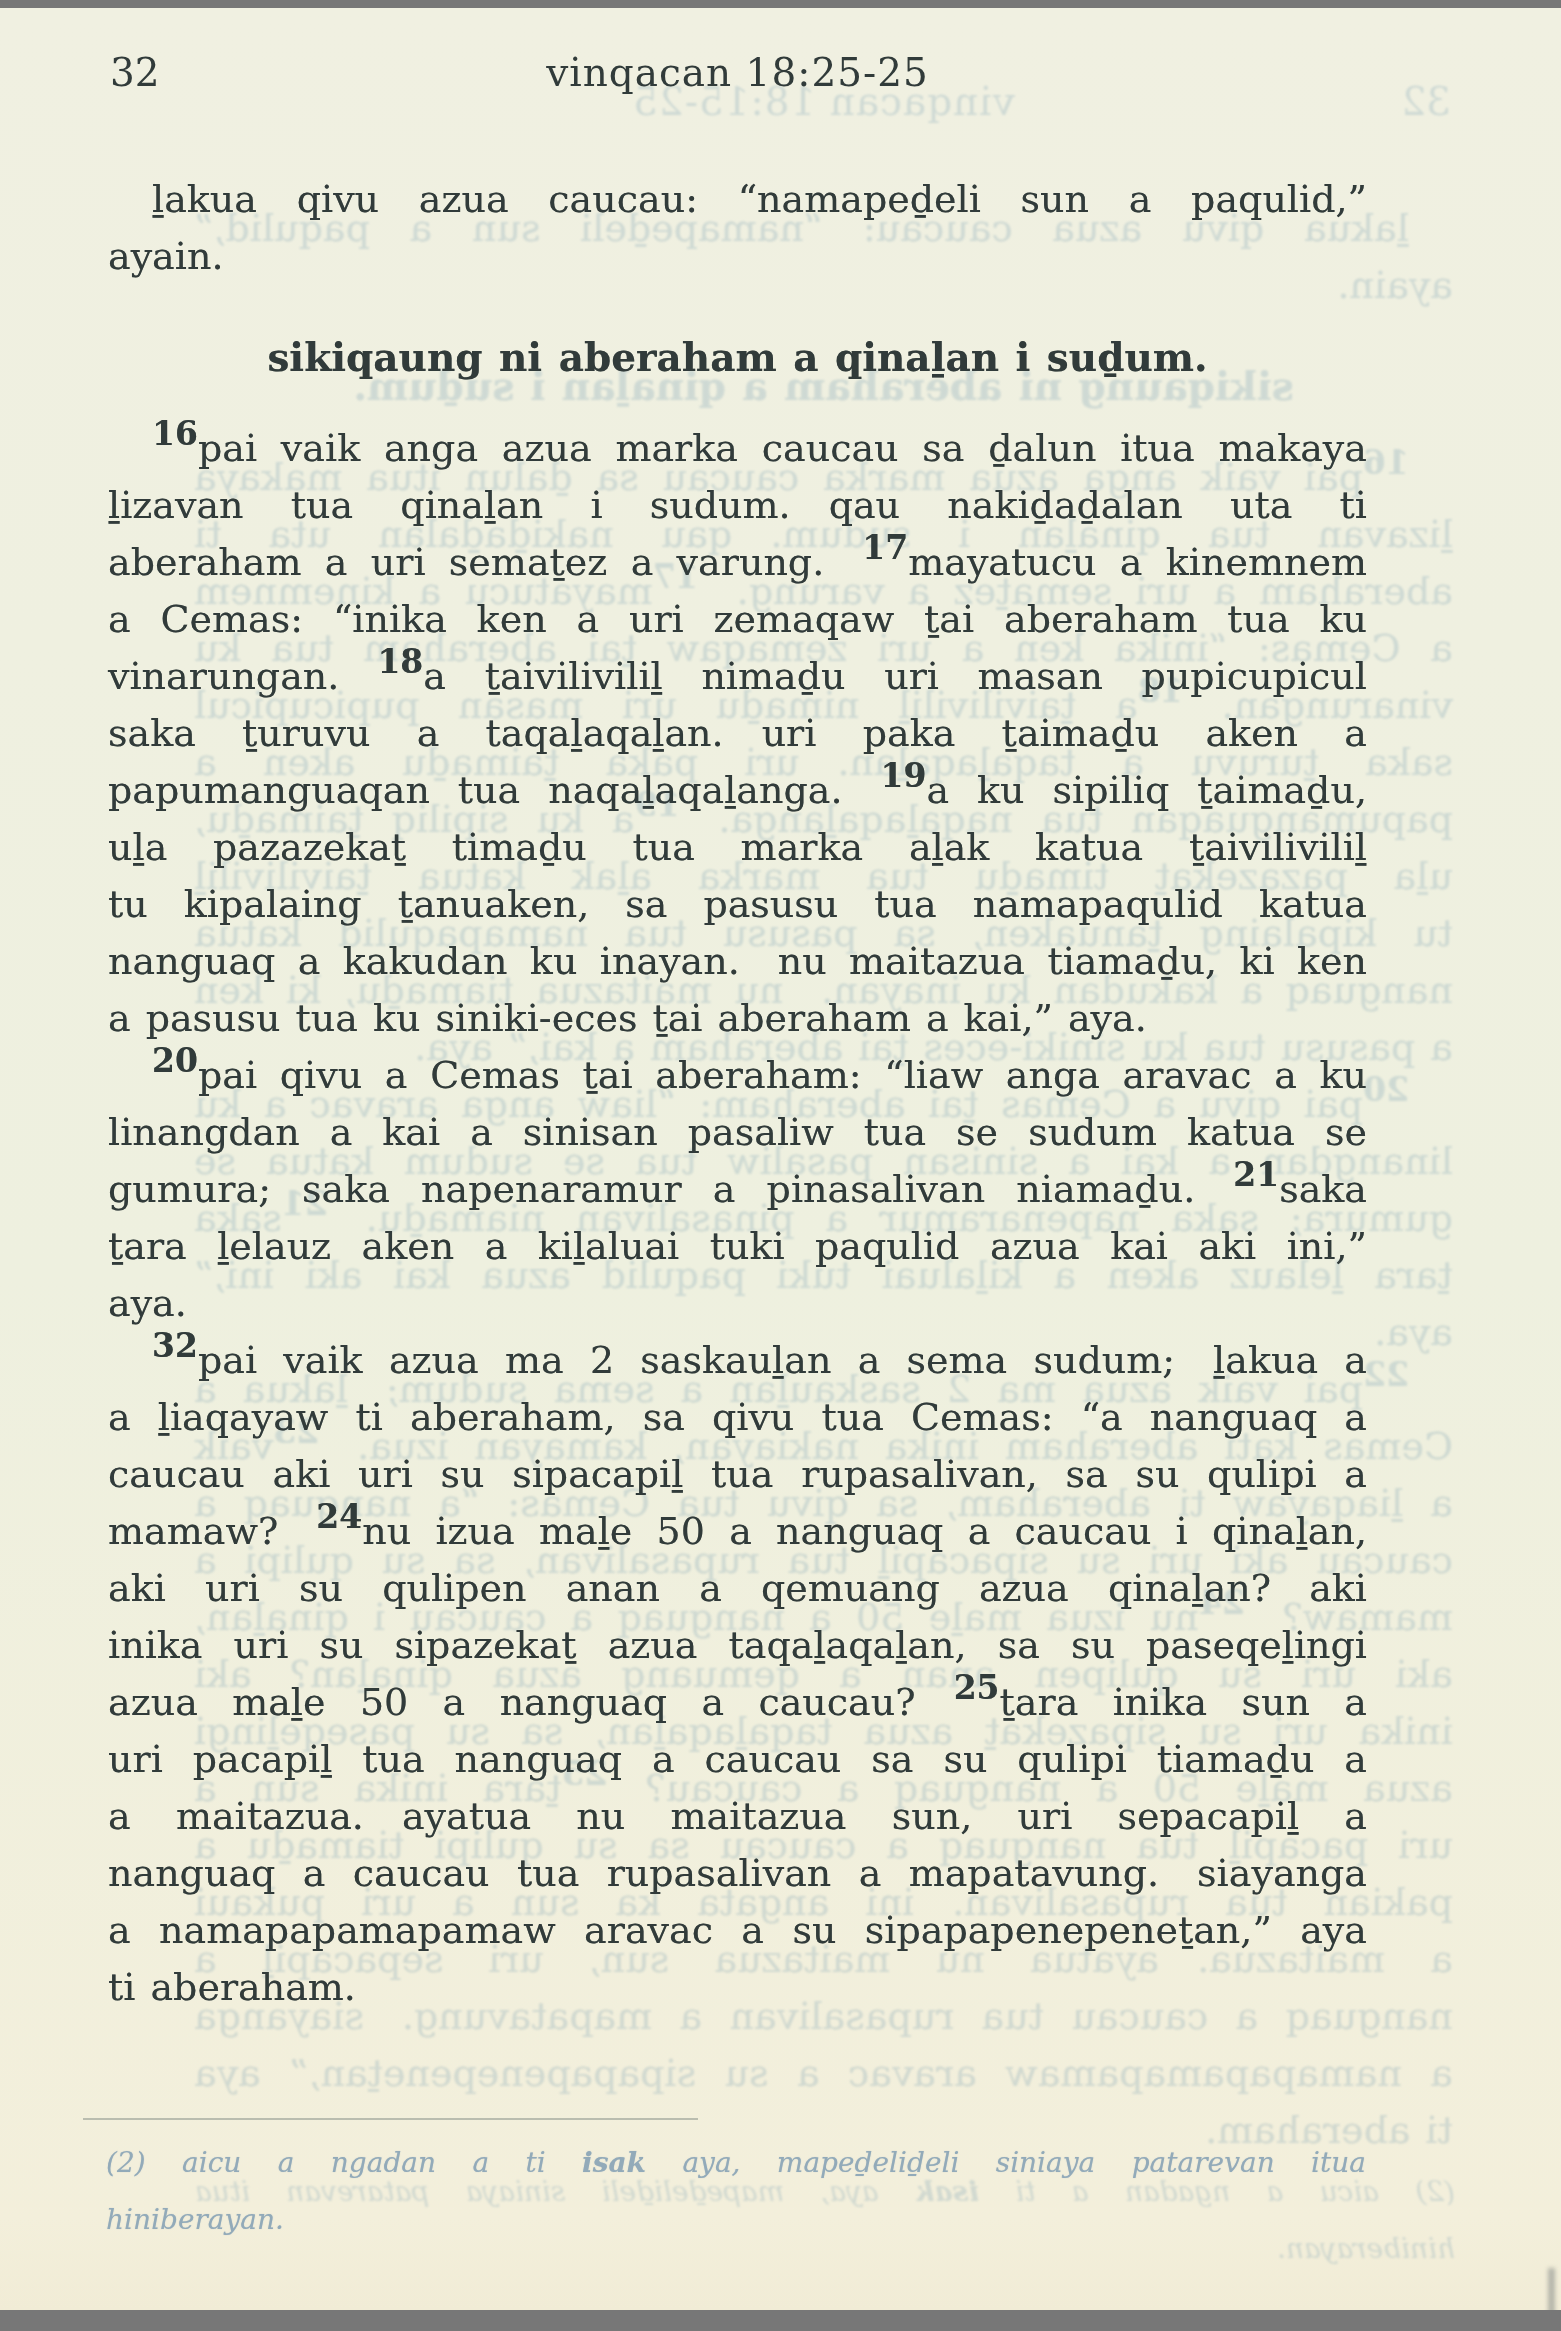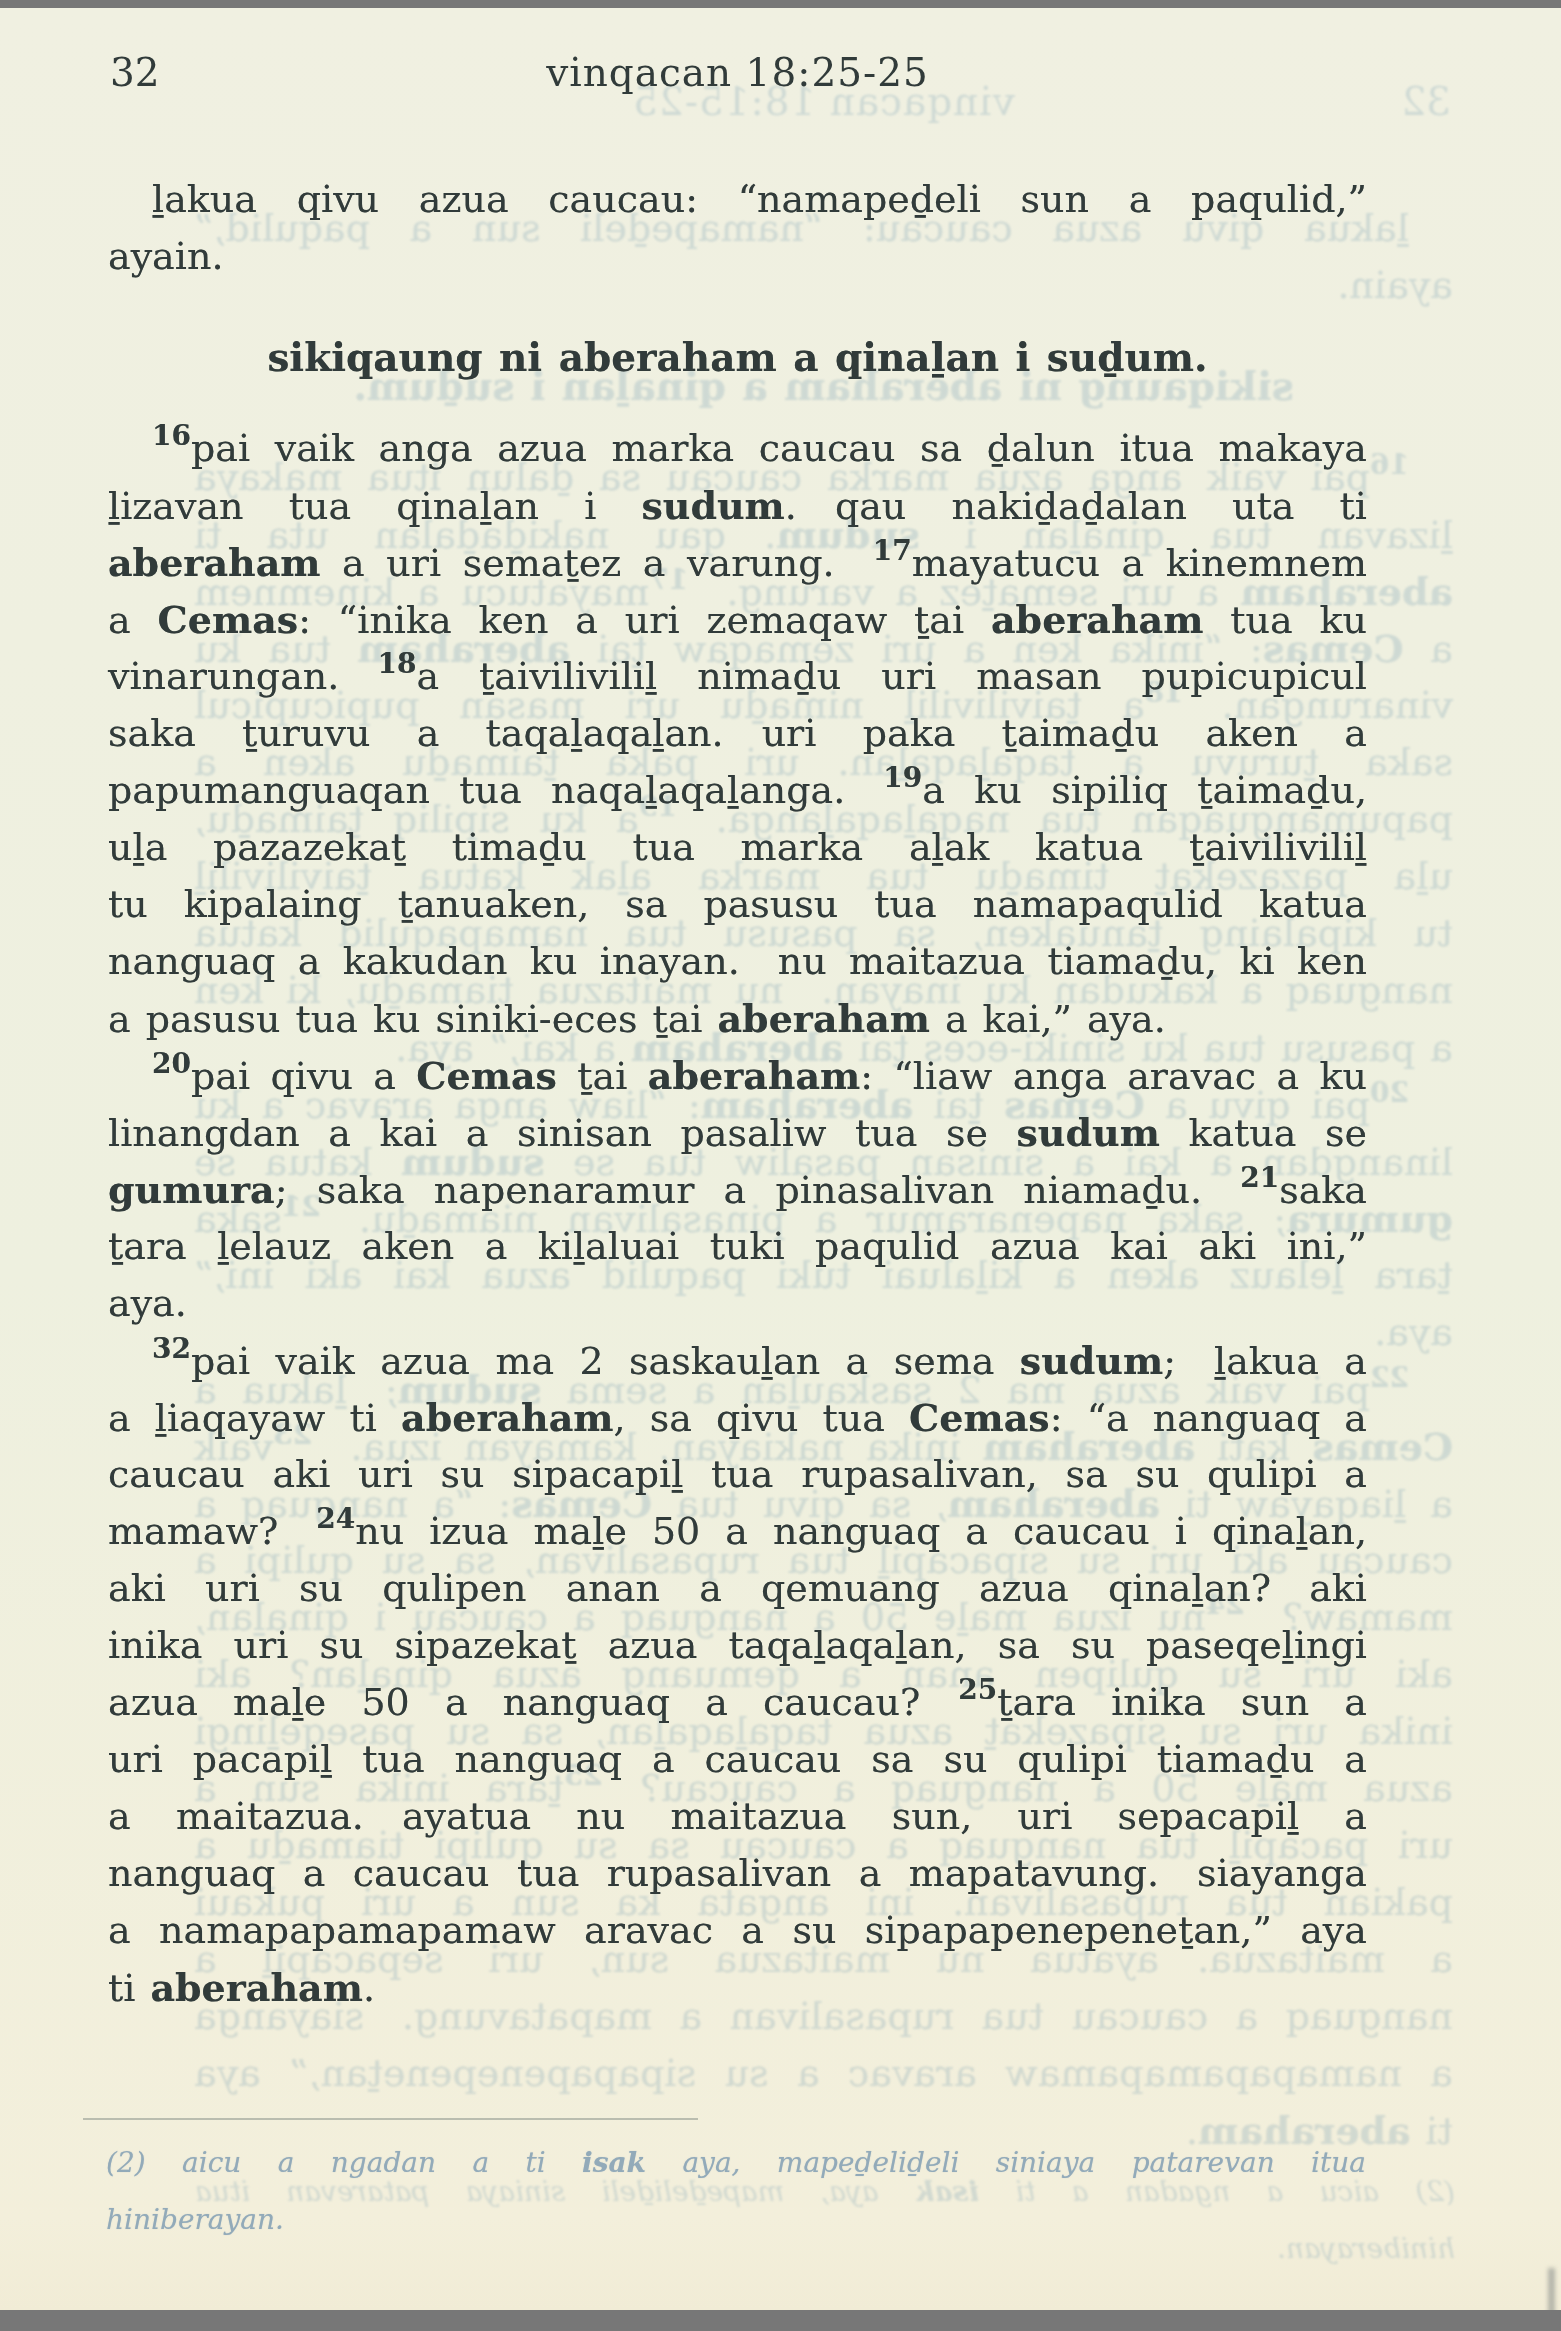--- a/index.html
+++ b/index.html
@@ -29,23 +29,23 @@
   .pagenum{position:absolute;left:1.9px;top:0;}
   .runhead{display:block;text-align:center;letter-spacing:1px;}
   .bodytext{
     position:absolute;top:163px;left:108px;width:1259px;
     font-size:38px;line-height:57px;word-spacing:2.9px;
     text-shadow:0 0 0.6px rgba(49,59,58,.55);
   }
   .line{height:57px;text-align:justify;text-align-last:justify;white-space:nowrap;}
   .line.last{text-align-last:left;}
   .line.indent{padding-left:44px;}
-  .line .b{font-weight:bold;}
+  .line .b{font-weight:normal;}
   .line sup{
-    font-size:28px;font-weight:bold;line-height:0;
+    font-size:33px;font-weight:bold;line-height:0;
     position:relative;top:-1.9px;vertical-align:super;letter-spacing:0;
   }
   .heading{
     height:57px;margin:44px 0 34px 0;
     text-align:center;font-weight:bold;font-size:39px;line-height:57px;
   }
   .fnblock{position:absolute;top:2110px;left:83px;width:1283px;}
   .fnsep{width:615px;border-top:2.9px solid rgba(118,128,122,.45);}
   .footnote{
     margin-top:15.4px;padding-left:23px;

